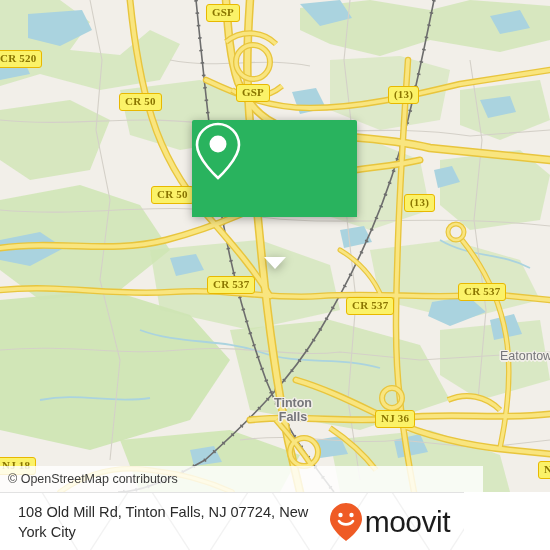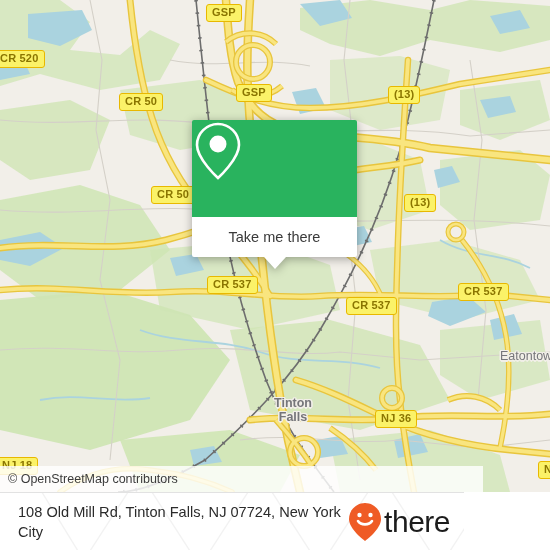--- a/index.html
+++ b/index.html
@@ -23,21 +23,21 @@
     position:absolute;
     background:#fbf268;
     border:1.6px solid #e8b800;
     border-radius:3px;
     color:#8a7500;
     font-weight:bold;
     font-size:11px;
     line-height:13px;
     padding:1px 5px 2px 5px;
     white-space:nowrap;
-    font-family:Liberation Sans, sans-serif;
+    font-family:Liberation Serif, serif;
     letter-spacing:.2px;
     box-sizing:border-box;
   }
 
   
   .place{
     position:absolute;
     color:#76767a;
     font-size:12.5px;
     font-weight:normal;
@@ -255,23 +255,20 @@
 Falls</div>
     <div class="place" style="left:500px;top:349px;width:90px;text-align:left;">Eatontown</div>
 
     <div class="popup">
       <div class="popup-head" style="background:#29b35e;">
         <svg width="52" height="62" viewBox="0 0 52 62">
           <path d="M26 4 C14.4 4 5 13.4 5 25 C5 39 26 58 26 58 C26 58 47 39 47 25 C47 13.4 37.6 4 26 4 Z" fill="none" stroke="#ffffff" stroke-width="2.6"></path>
           <circle cx="26" cy="24" r="8.5" fill="#ffffff"></circle>
         </svg>
       </div>
-      <div class="popup-foot">
-        <span>Take me there</span>
-      </div>
       <div class="popup-tail"></div>
     </div>
 
     <div class="attrib">
       <span>© OpenStreetMap contributors</span>
     </div>
   </div>
 
   <div class="footer">
     <svg class="footer-bg" width="550" height="58" viewBox="0 0 550 58">
@@ -290,17 +287,17 @@
 
     <div class="addr">108 Old Mill Rd, Tinton Falls, NJ 07724, New York City</div>
 
     <div class="brand">
       <svg width="34" height="40" viewBox="0 0 34 40">
         <path d="M17 1 C8.2 1 1 8.2 1 17 C1 27.5 17 39 17 39 C17 39 33 27.5 33 17 C33 8.2 25.8 1 17 1 Z" fill="#ef5b25"></path>
         <circle cx="11.5" cy="13" r="2.2" fill="#ffffff"></circle>
         <circle cx="22.5" cy="13" r="2.2" fill="#ffffff"></circle>
         <path d="M10 19 C13 23.5 21 23.5 24 19" stroke="#ffffff" stroke-width="2.6" fill="none" stroke-linecap="round"></path>
       </svg>
-      <span class="brand-word">there</span>
+      <span class="brand-word">moovit</span>
     </div>
   </div>
 
 </div>
 
 </body></html>

